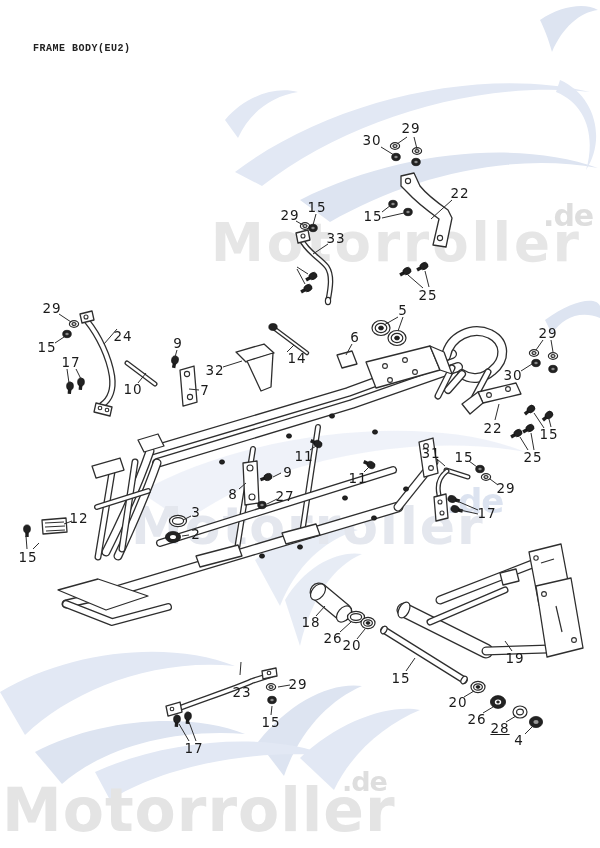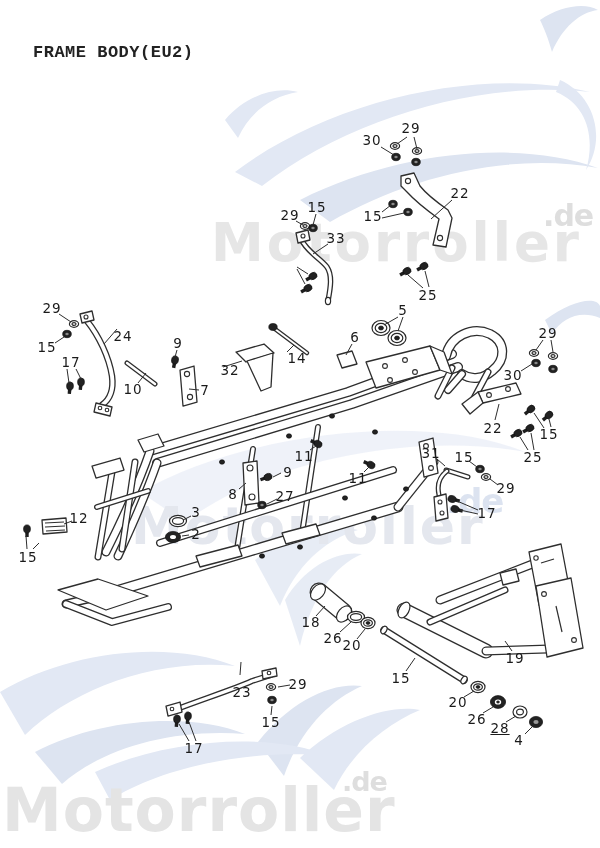--- a/index.html
+++ b/index.html
@@ -1,19 +1,19 @@
 <!DOCTYPE html>
 <html><head>
 <meta charset="utf-8">
 <style>
   html,body{margin:0;padding:0;width:600px;height:848px;background:#fff;overflow:hidden;}
   #stage{position:absolute;left:0;top:0;width:600px;height:848px;background:#fff;font-family:"DejaVu Sans",sans-serif;}
   svg.layer{position:absolute;left:0;top:0;}
   .wm{position:absolute;font-family:"DejaVu Sans",sans-serif;font-weight:bold;white-space:nowrap;line-height:1;letter-spacing:-1px;user-select:none;}
-  #title{position:absolute;left:33px;top:43px;font-family:"Liberation Mono","DejaVu Sans Mono",monospace;font-size:17px;font-weight:700;color:#222;letter-spacing:0.5px;}
+  #title{position:absolute;left:33px;top:43px;font-family:"Liberation Mono","DejaVu Sans Mono",monospace;font-size:10px;font-weight:700;color:#222;letter-spacing:0.5px;}
   .callout{position:absolute;transform:translate(-50%,-50%);font-size:13.5px;color:#1a1a1a;letter-spacing:1px;font-family:"DejaVu Sans",sans-serif;}
   
   .tube-o{fill:none;stroke:#2e2e2e;stroke-linecap:round;stroke-linejoin:round;}
   .tube-i{fill:none;stroke:#ffffff;stroke-linecap:round;stroke-linejoin:round;}
   .plate{fill:#ffffff;stroke:#2e2e2e;stroke-width:1.3;stroke-linejoin:round;}
   .hole{fill:#ffffff;stroke:#2e2e2e;stroke-width:1.1;}
   .ln{fill:none;stroke:#2e2e2e;stroke-width:1.2;}
   .wht{fill:#ffffff;stroke:#2a2a2a;stroke-width:1.2;}
   .drk{fill:#222222;stroke:#111111;stroke-width:0.7;}
   .leader{stroke:#2e2e2e;stroke-width:1;fill:none;}
@@ -503,21 +503,21 @@
       <span class="callout" style="left: 290px; top: 215px;">29</span>
       <span class="callout" style="left: 317px; top: 207px;">15</span>
       <span class="callout" style="left: 336px; top: 238px;">33</span>
       <span class="callout" style="left: 123px; top: 336px;">24</span>
       <span class="callout" style="left: 52px; top: 308px;">29</span>
       <span class="callout" style="left: 47px; top: 347px;">15</span>
       <span class="callout" style="left: 71px; top: 362px;">17</span>
       <span class="callout" style="left: 133px; top: 389px;">10</span>
       <span class="callout" style="left: 178px; top: 343px;">9</span>
       <span class="callout" style="left: 205px; top: 390px;">7</span>
-      <span class="callout" style="left: 230px; top: 370px; text-align: right;">32</span>
+      <span class="callout" style="left: 215px; top: 370px; text-align: right;">32</span>
       <span class="callout" style="left: 283px; top: 358px; padding-left: 28px;">14</span>
       <span class="callout" style="left: 355px; top: 337px;">6</span>
       <span class="callout" style="left: 403px; top: 310px;">5</span>
       <span class="callout" style="left: 304px; top: 456px;">11</span>
       <span class="callout" style="left: 358px; top: 478px;">11</span>
       <span class="callout" style="left: 288px; top: 472px;">9</span>
       <span class="callout" style="left: 233px; top: 494px;">8</span>
       <span class="callout" style="left: 285px; top: 496px;">27</span>
       <span class="callout" style="left: 196px; top: 512px;">3</span>
       <span class="callout" style="left: 196px; top: 534px;">2</span>

